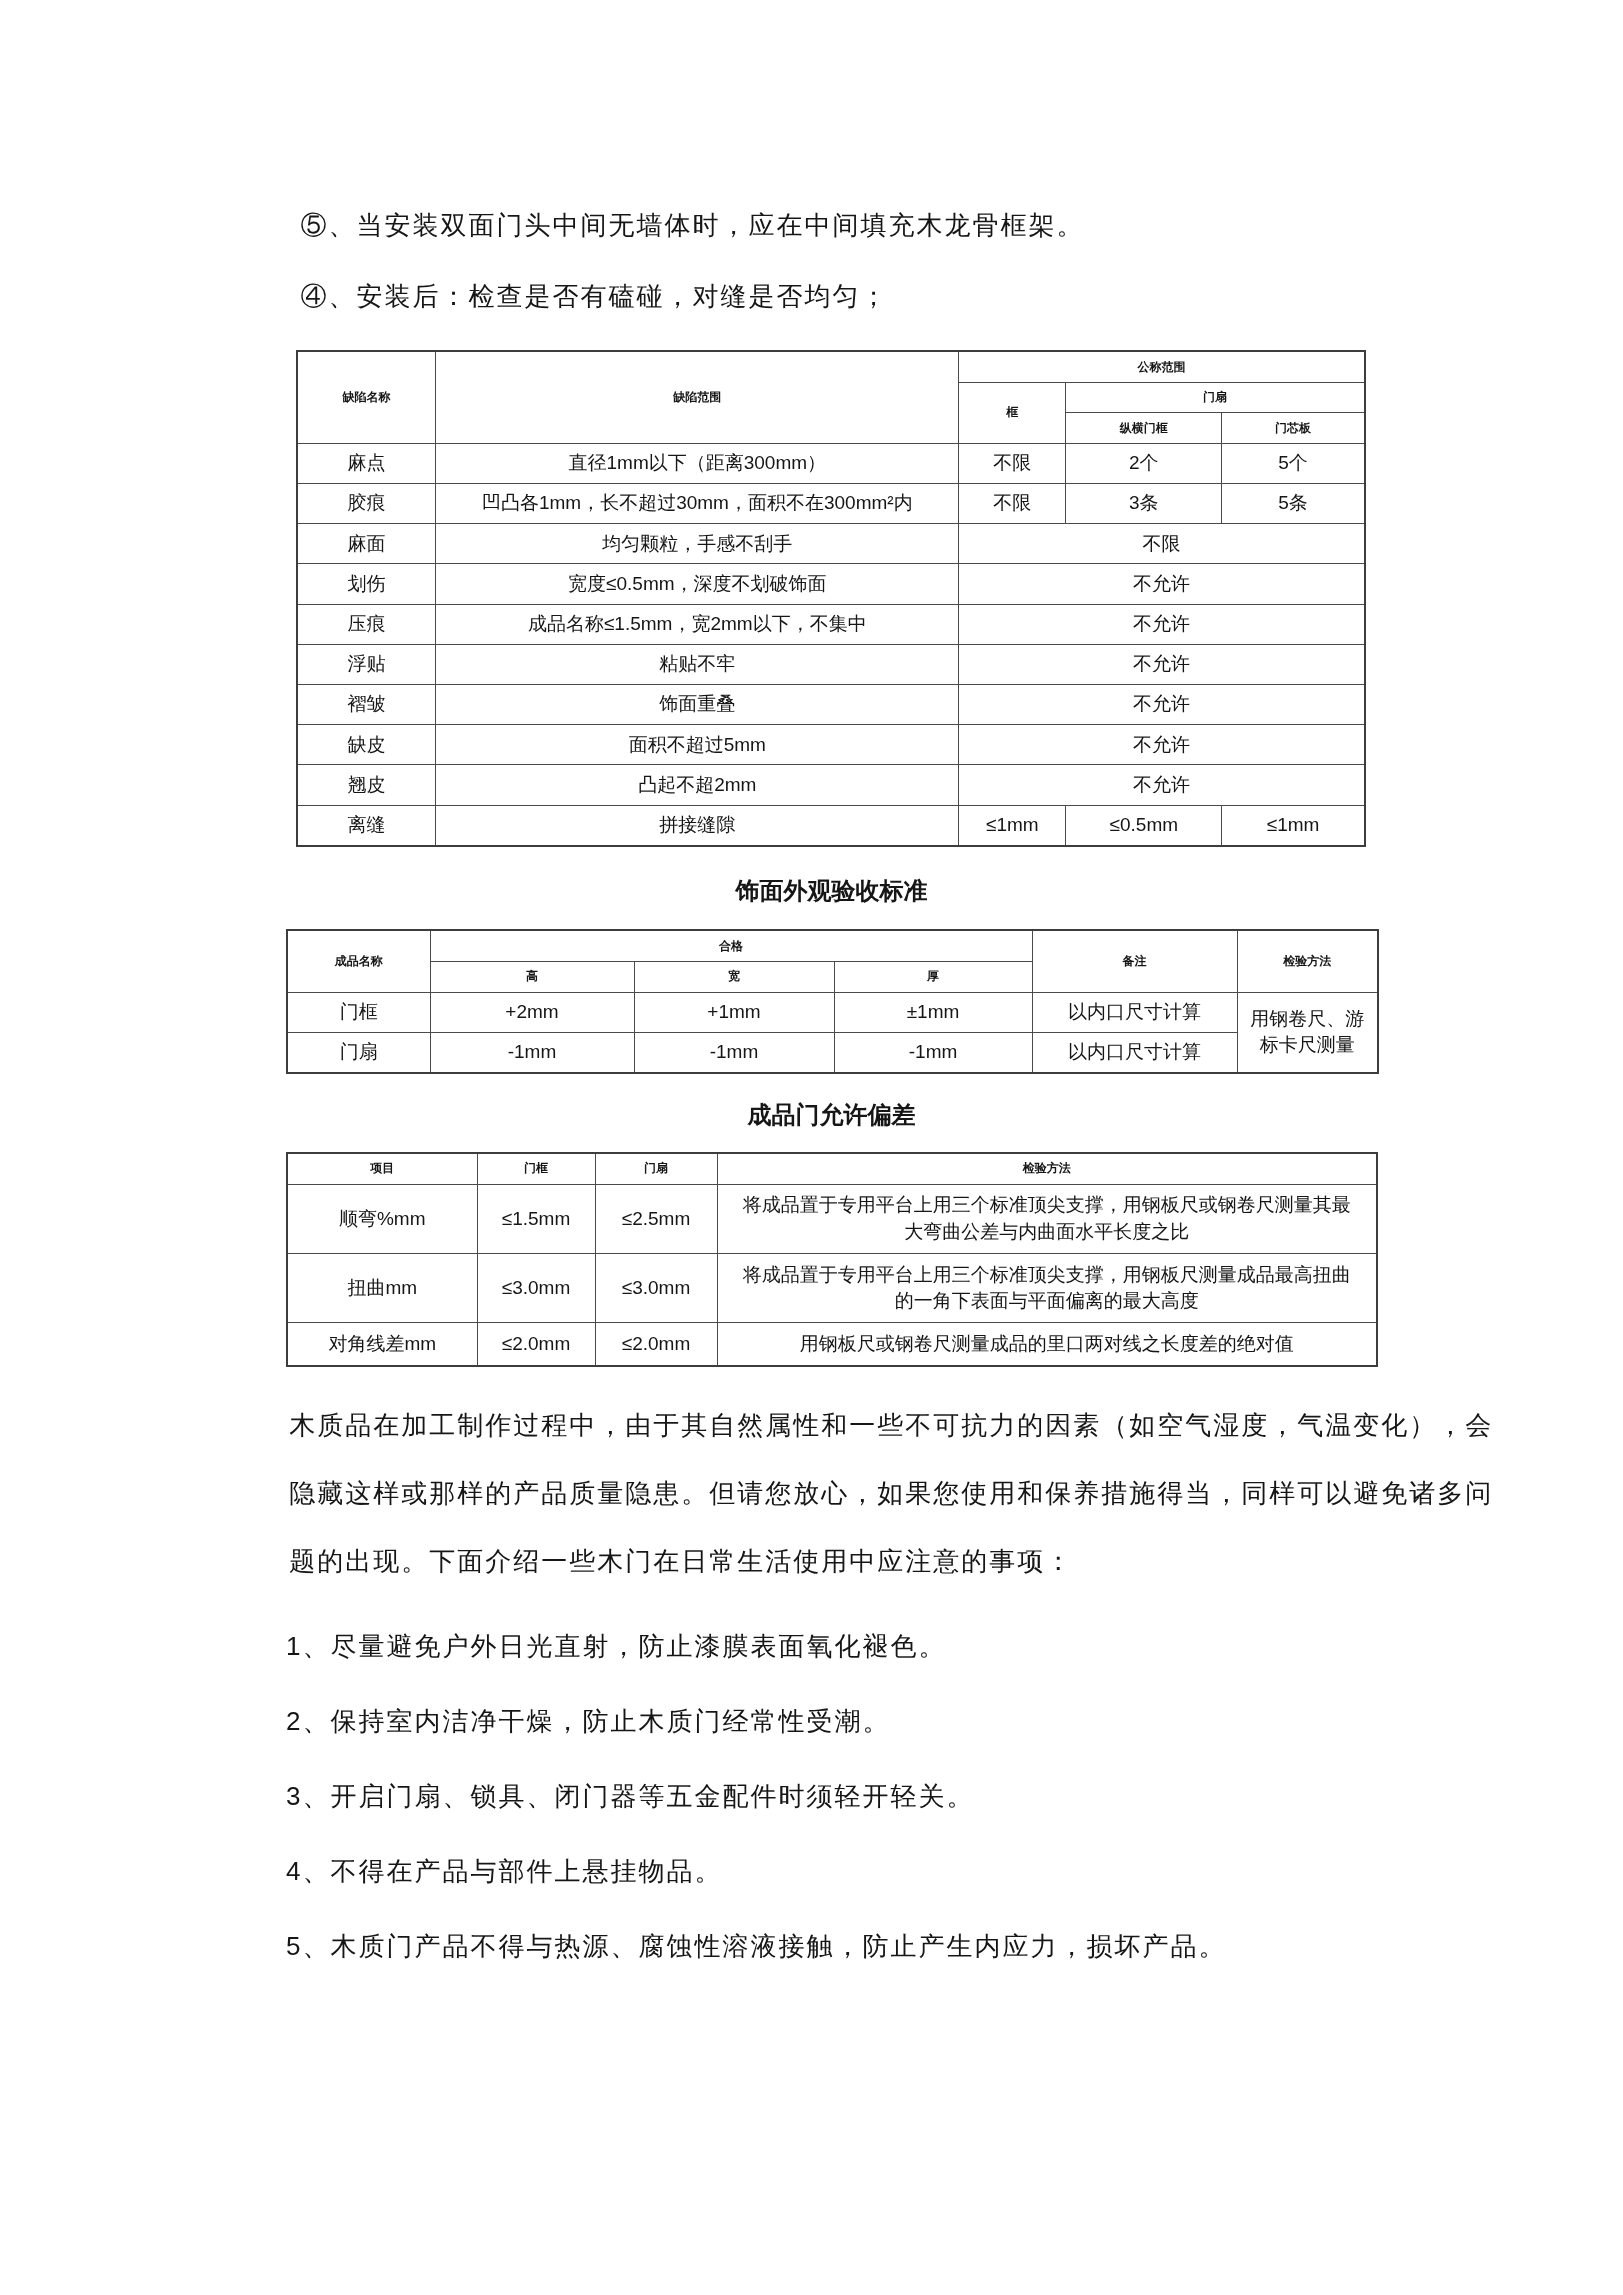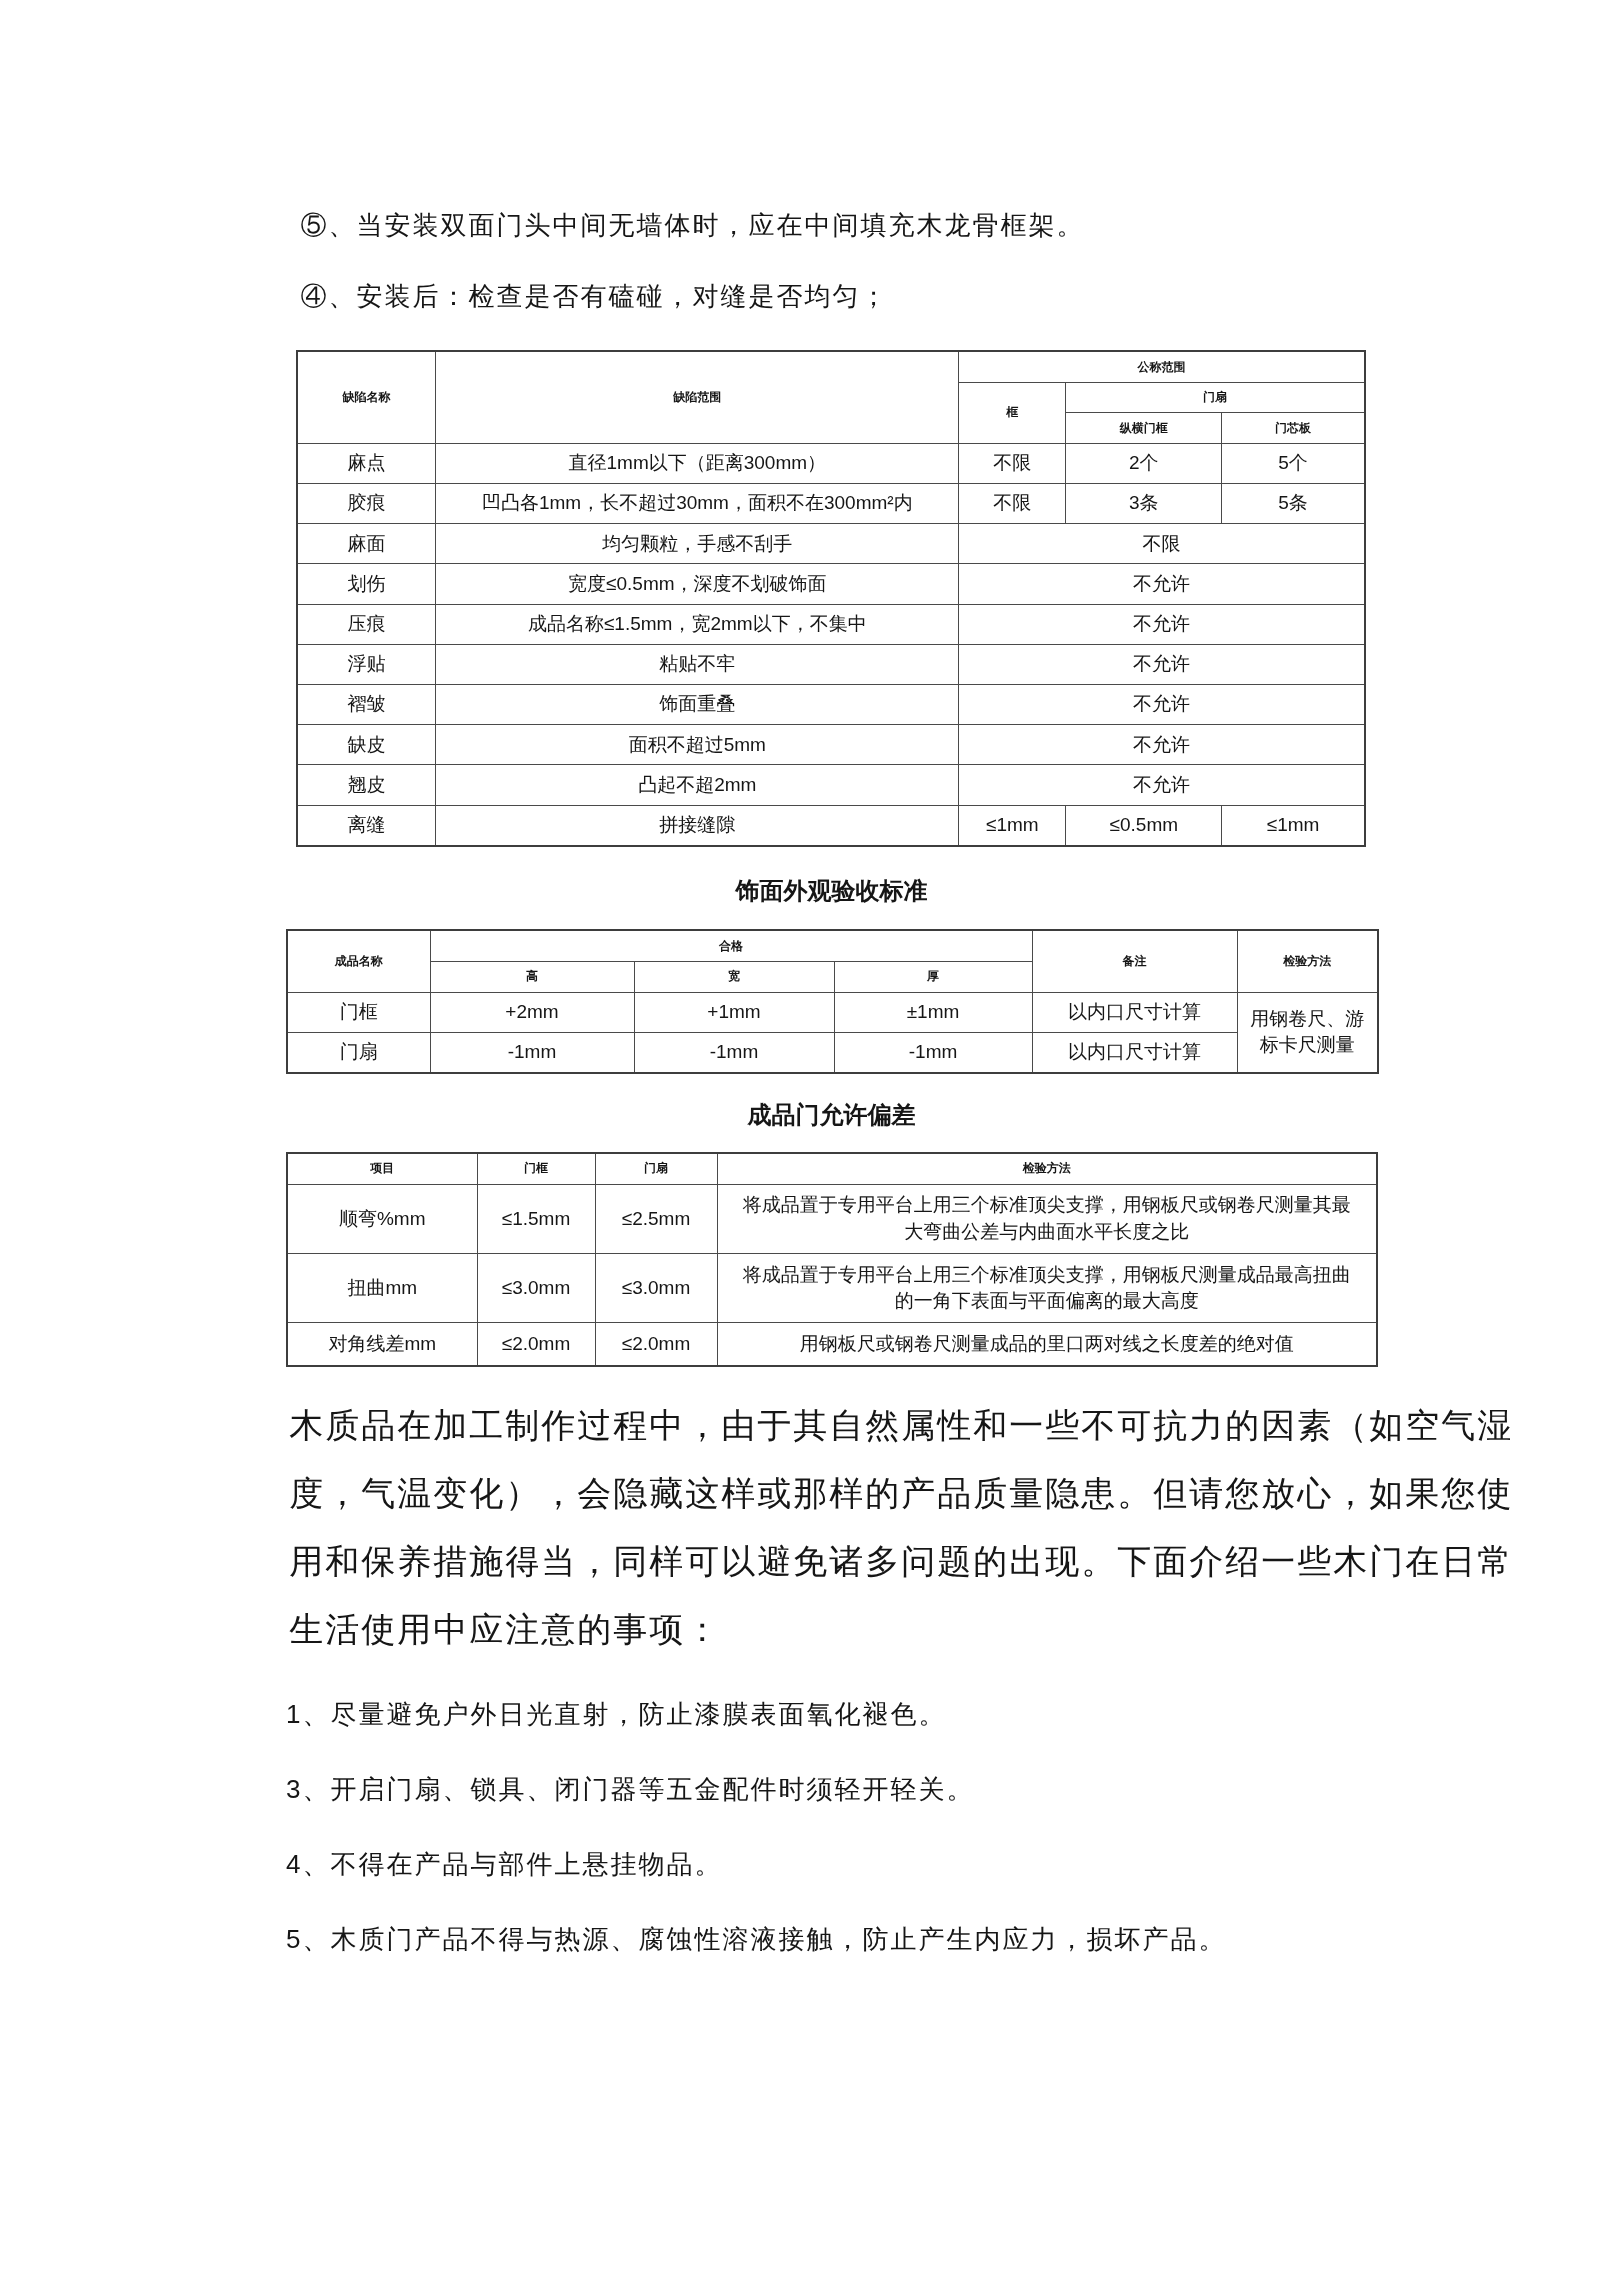--- a/index.html
+++ b/index.html
@@ -82,21 +82,21 @@
 
   .section-heading {
     font-size: 36px;
     font-weight: bold;
     letter-spacing: 2px;
     line-height: 46px;
     margin: 27.5px 0 0 -46px;
   }
   .body-paragraph {
     width: 1225px;
-    font-size: 34px;
+    font-size: 26px;
     letter-spacing: 2px;
     line-height: 68px;
     margin: 23.6px 0 0 3.3px;
     text-align: left;
   }
   .usage-list {
     margin: 34px 0 0 0;
   }
   .usage-list p {
     font-size: 26px;
@@ -277,19 +277,20 @@
       </tr>
     </tbody>
   </table>
 
 
 
   <div class="body-paragraph">木质品在加工制作过程中，由于其自然属性和一些不可抗力的因素（如空气湿度，气温变化），会隐藏这样或那样的产品质量隐患。但请您放心，如果您使用和保养措施得当，同样可以避免诸多问题的出现。下面介绍一些木门在日常生活使用中应注意的事项：</div>
 
   <div class="usage-list">
     <p>1、尽量避免户外日光直射，防止漆膜表面氧化褪色。</p>
+    <p>2、保持室内洁净干燥，防止木质门经常性受潮。</p>
     <p>3、开启门扇、锁具、闭门器等五金配件时须轻开轻关。</p>
     <p>4、不得在产品与部件上悬挂物品。</p>
     <p>5、木质门产品不得与热源、腐蚀性溶液接触，防止产生内应力，损坏产品。</p>
   </div>
 
 </div>
 
 
 </body></html>

